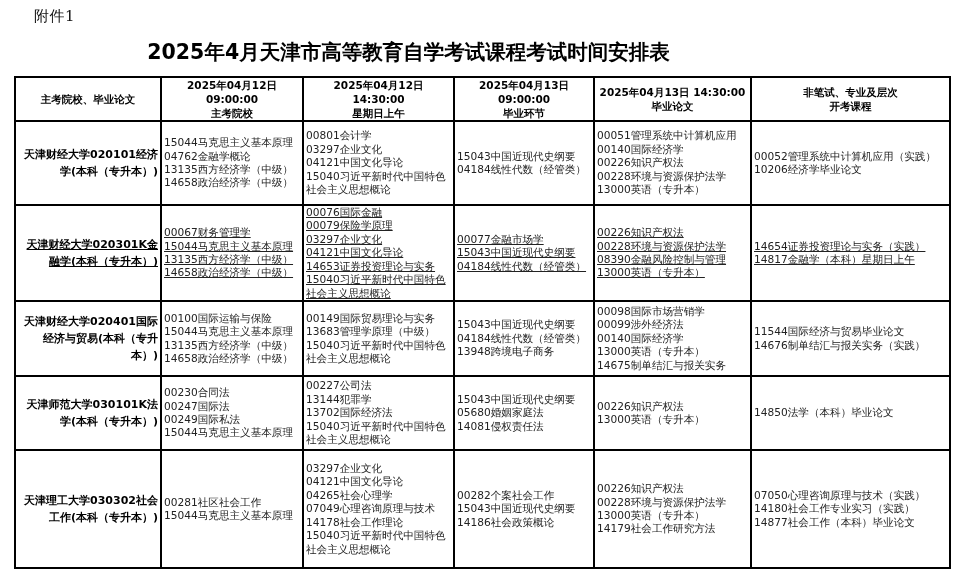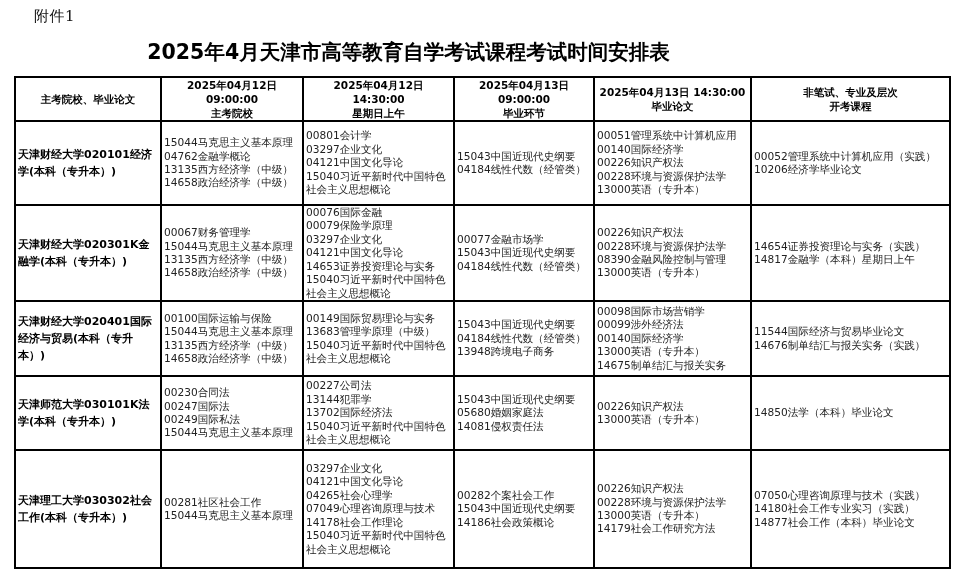--- a/index.html
+++ b/index.html
@@ -3,25 +3,25 @@
 <meta charset="utf-8">
 <style>
   html, body { margin:0; padding:0; background:#ffffff; }
   body { width:971px; height:585px; position:relative; overflow:hidden; font-family:"DejaVu Sans", sans-serif; color:#000; }
   .attach { position:absolute; left:34px; top:7px; font-family:"DejaVu Serif", serif; font-size:15px; color:#111; letter-spacing:0.5px; }
   .title { position:absolute; left:0; width:789px; top:38px; text-align:center; font-family:"DejaVu Sans", sans-serif; font-weight:bold; font-size:20.5px; color:#000; letter-spacing:0px;padding-left:14px; }
   table.sched { position:absolute; left:14px; top:76px; border-collapse:collapse; table-layout:fixed; width:935px; }
   table.sched td, table.sched th { border:2.5px solid #000; padding:0 2px; vertical-align:middle; }
   table.sched th { font-family:"DejaVu Sans", sans-serif; font-weight:bold; font-size:10.5px; text-align:center; line-height:14px; height:31px; }
   table.sched th .l2 { display:block; }
-  td.school { font-weight:bold; font-size:11px; text-align:left; line-height:17px; padding:0 3px; }
+  td.school { font-weight:bold; font-size:11px; text-align:right; line-height:17px; padding:0 3px; }
   td.courses { font-size:10.6px; line-height:13.4px; text-align:left; color:#222; padding-left:1px; }
   td.courses div { white-space:nowrap; }
   tr.r1 td { height:82px; }
-  tr.r2 td { height:94px; }
+  tr.r2 td { height:94px;text-decoration:underline; }
   tr.r3 td { height:73px; }
   tr.r4 td { height:72px; }
   tr.r5 td { height:116px; }
 </style>
 </head>
 <body>
 
 <div class="attach">附件1</div>
 <div class="title">2025年4月天津市高等教育自学考试课程考试时间安排表</div>
 

